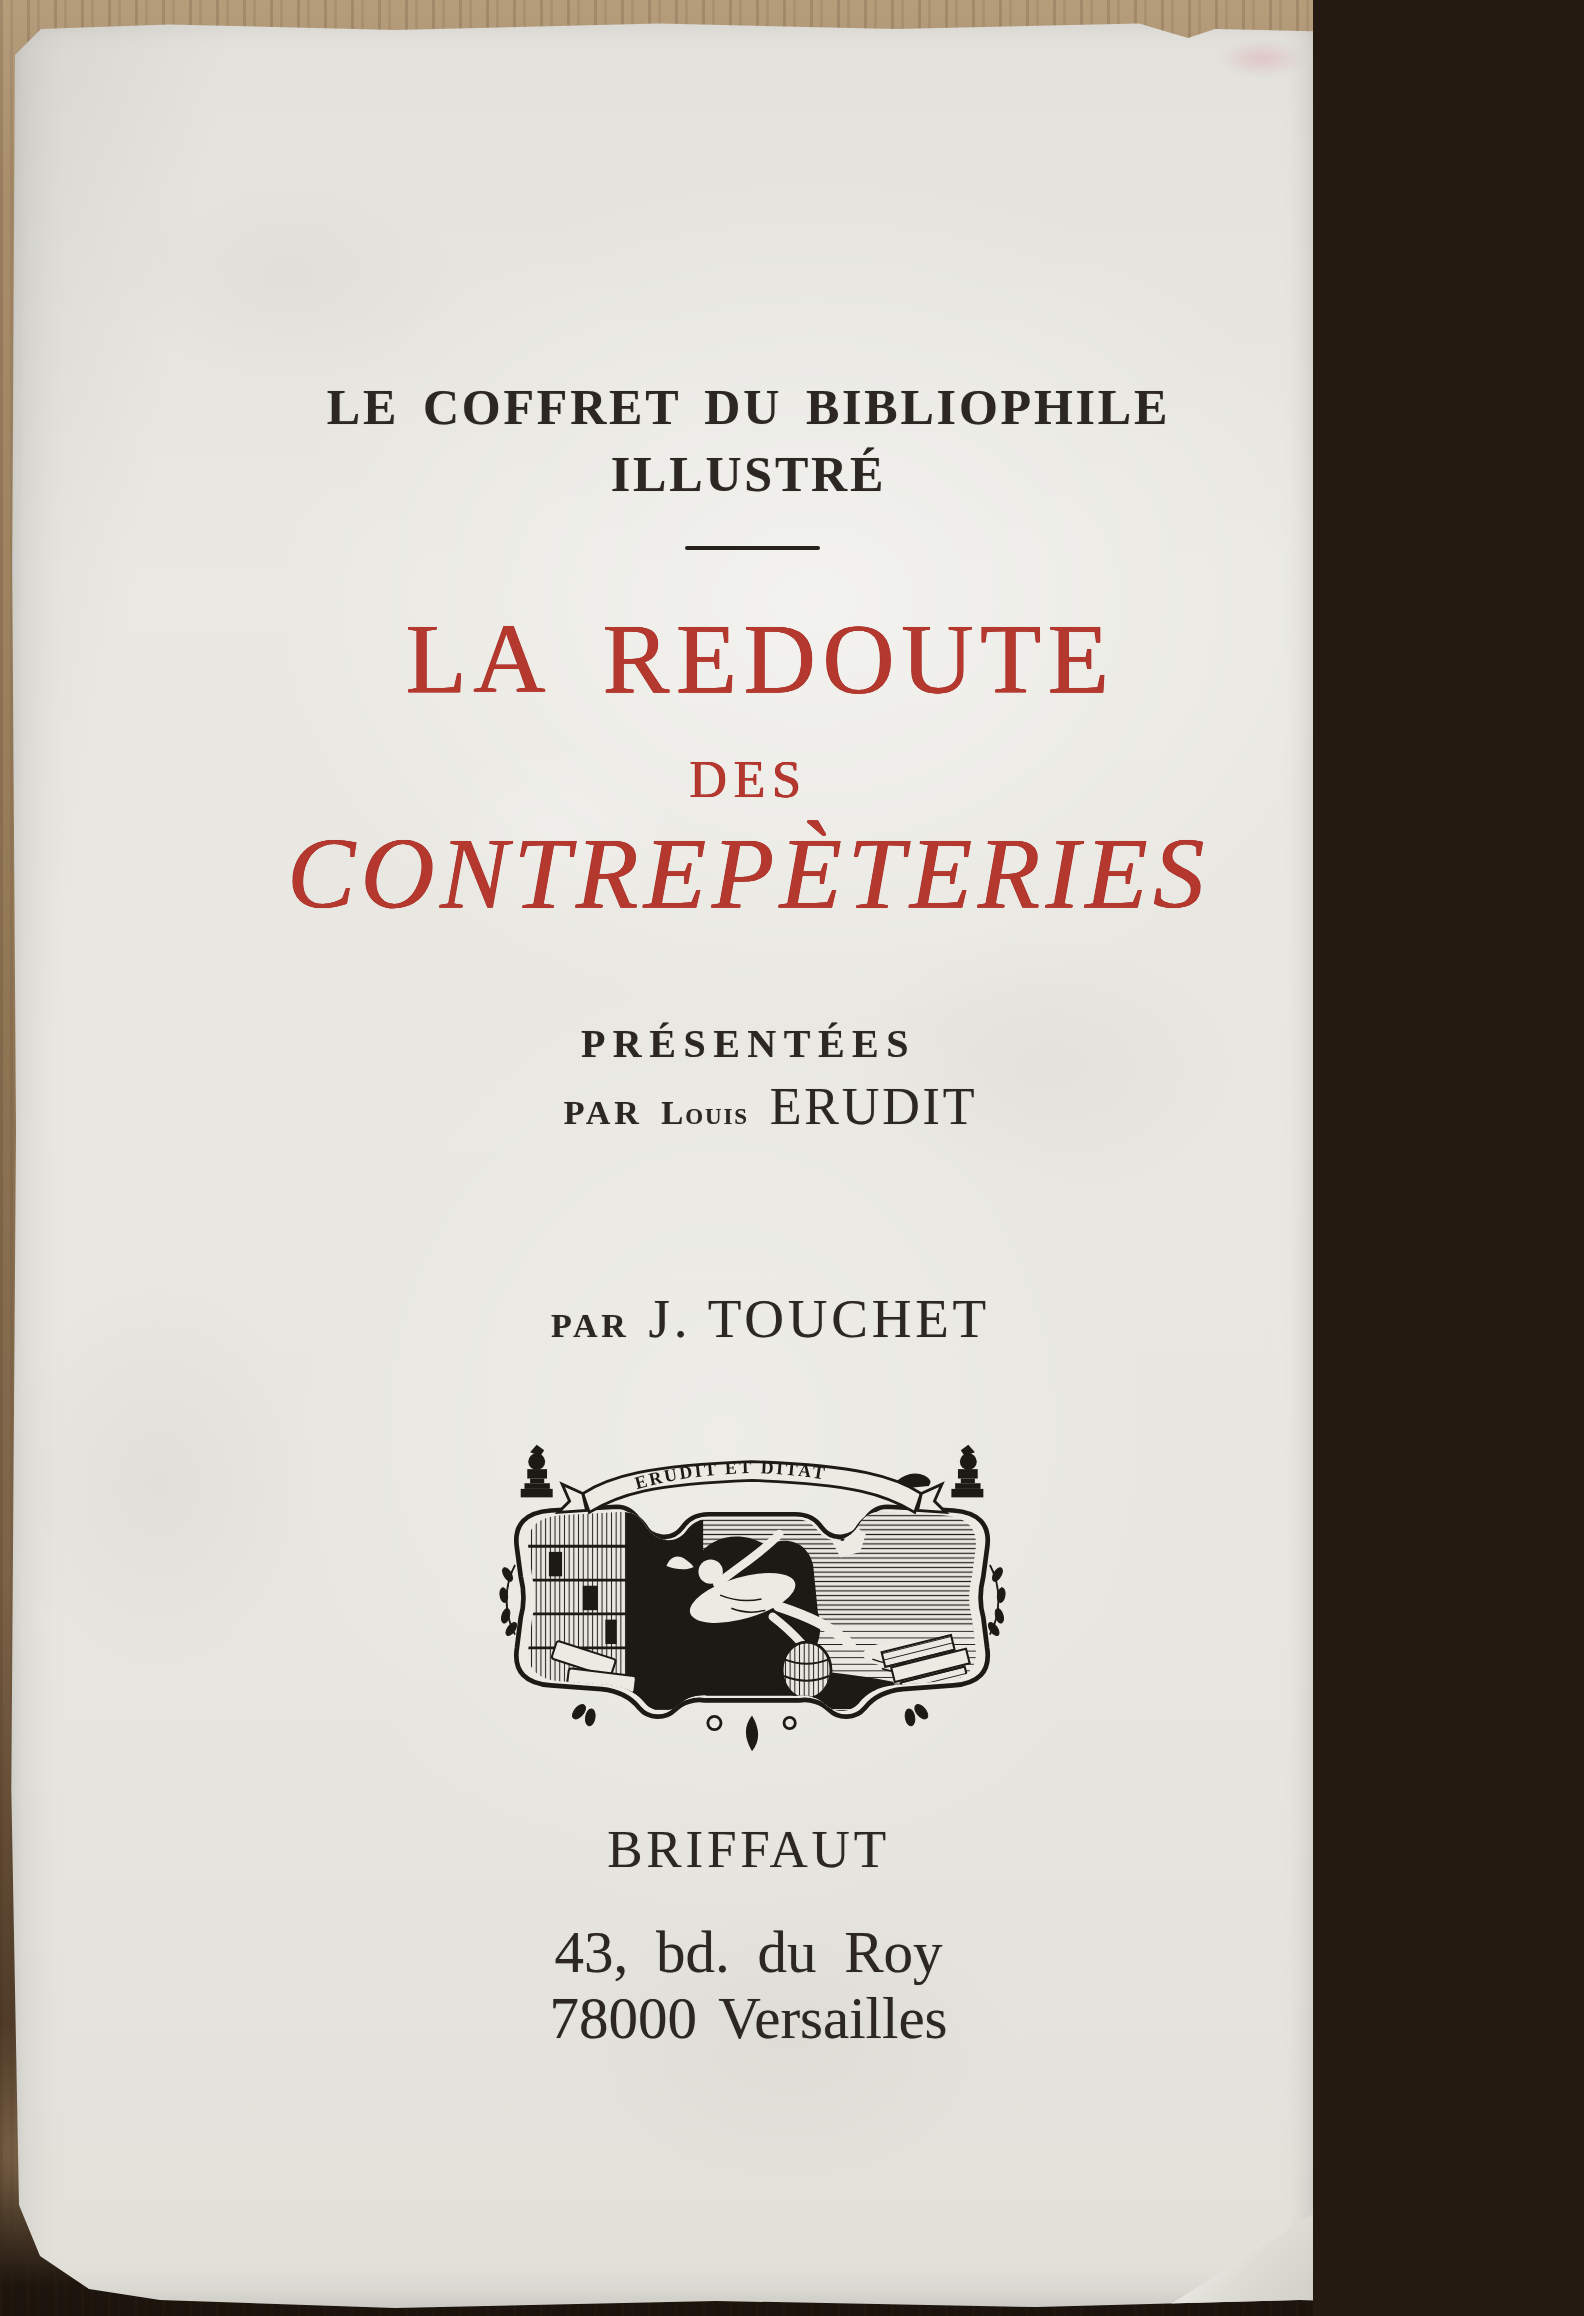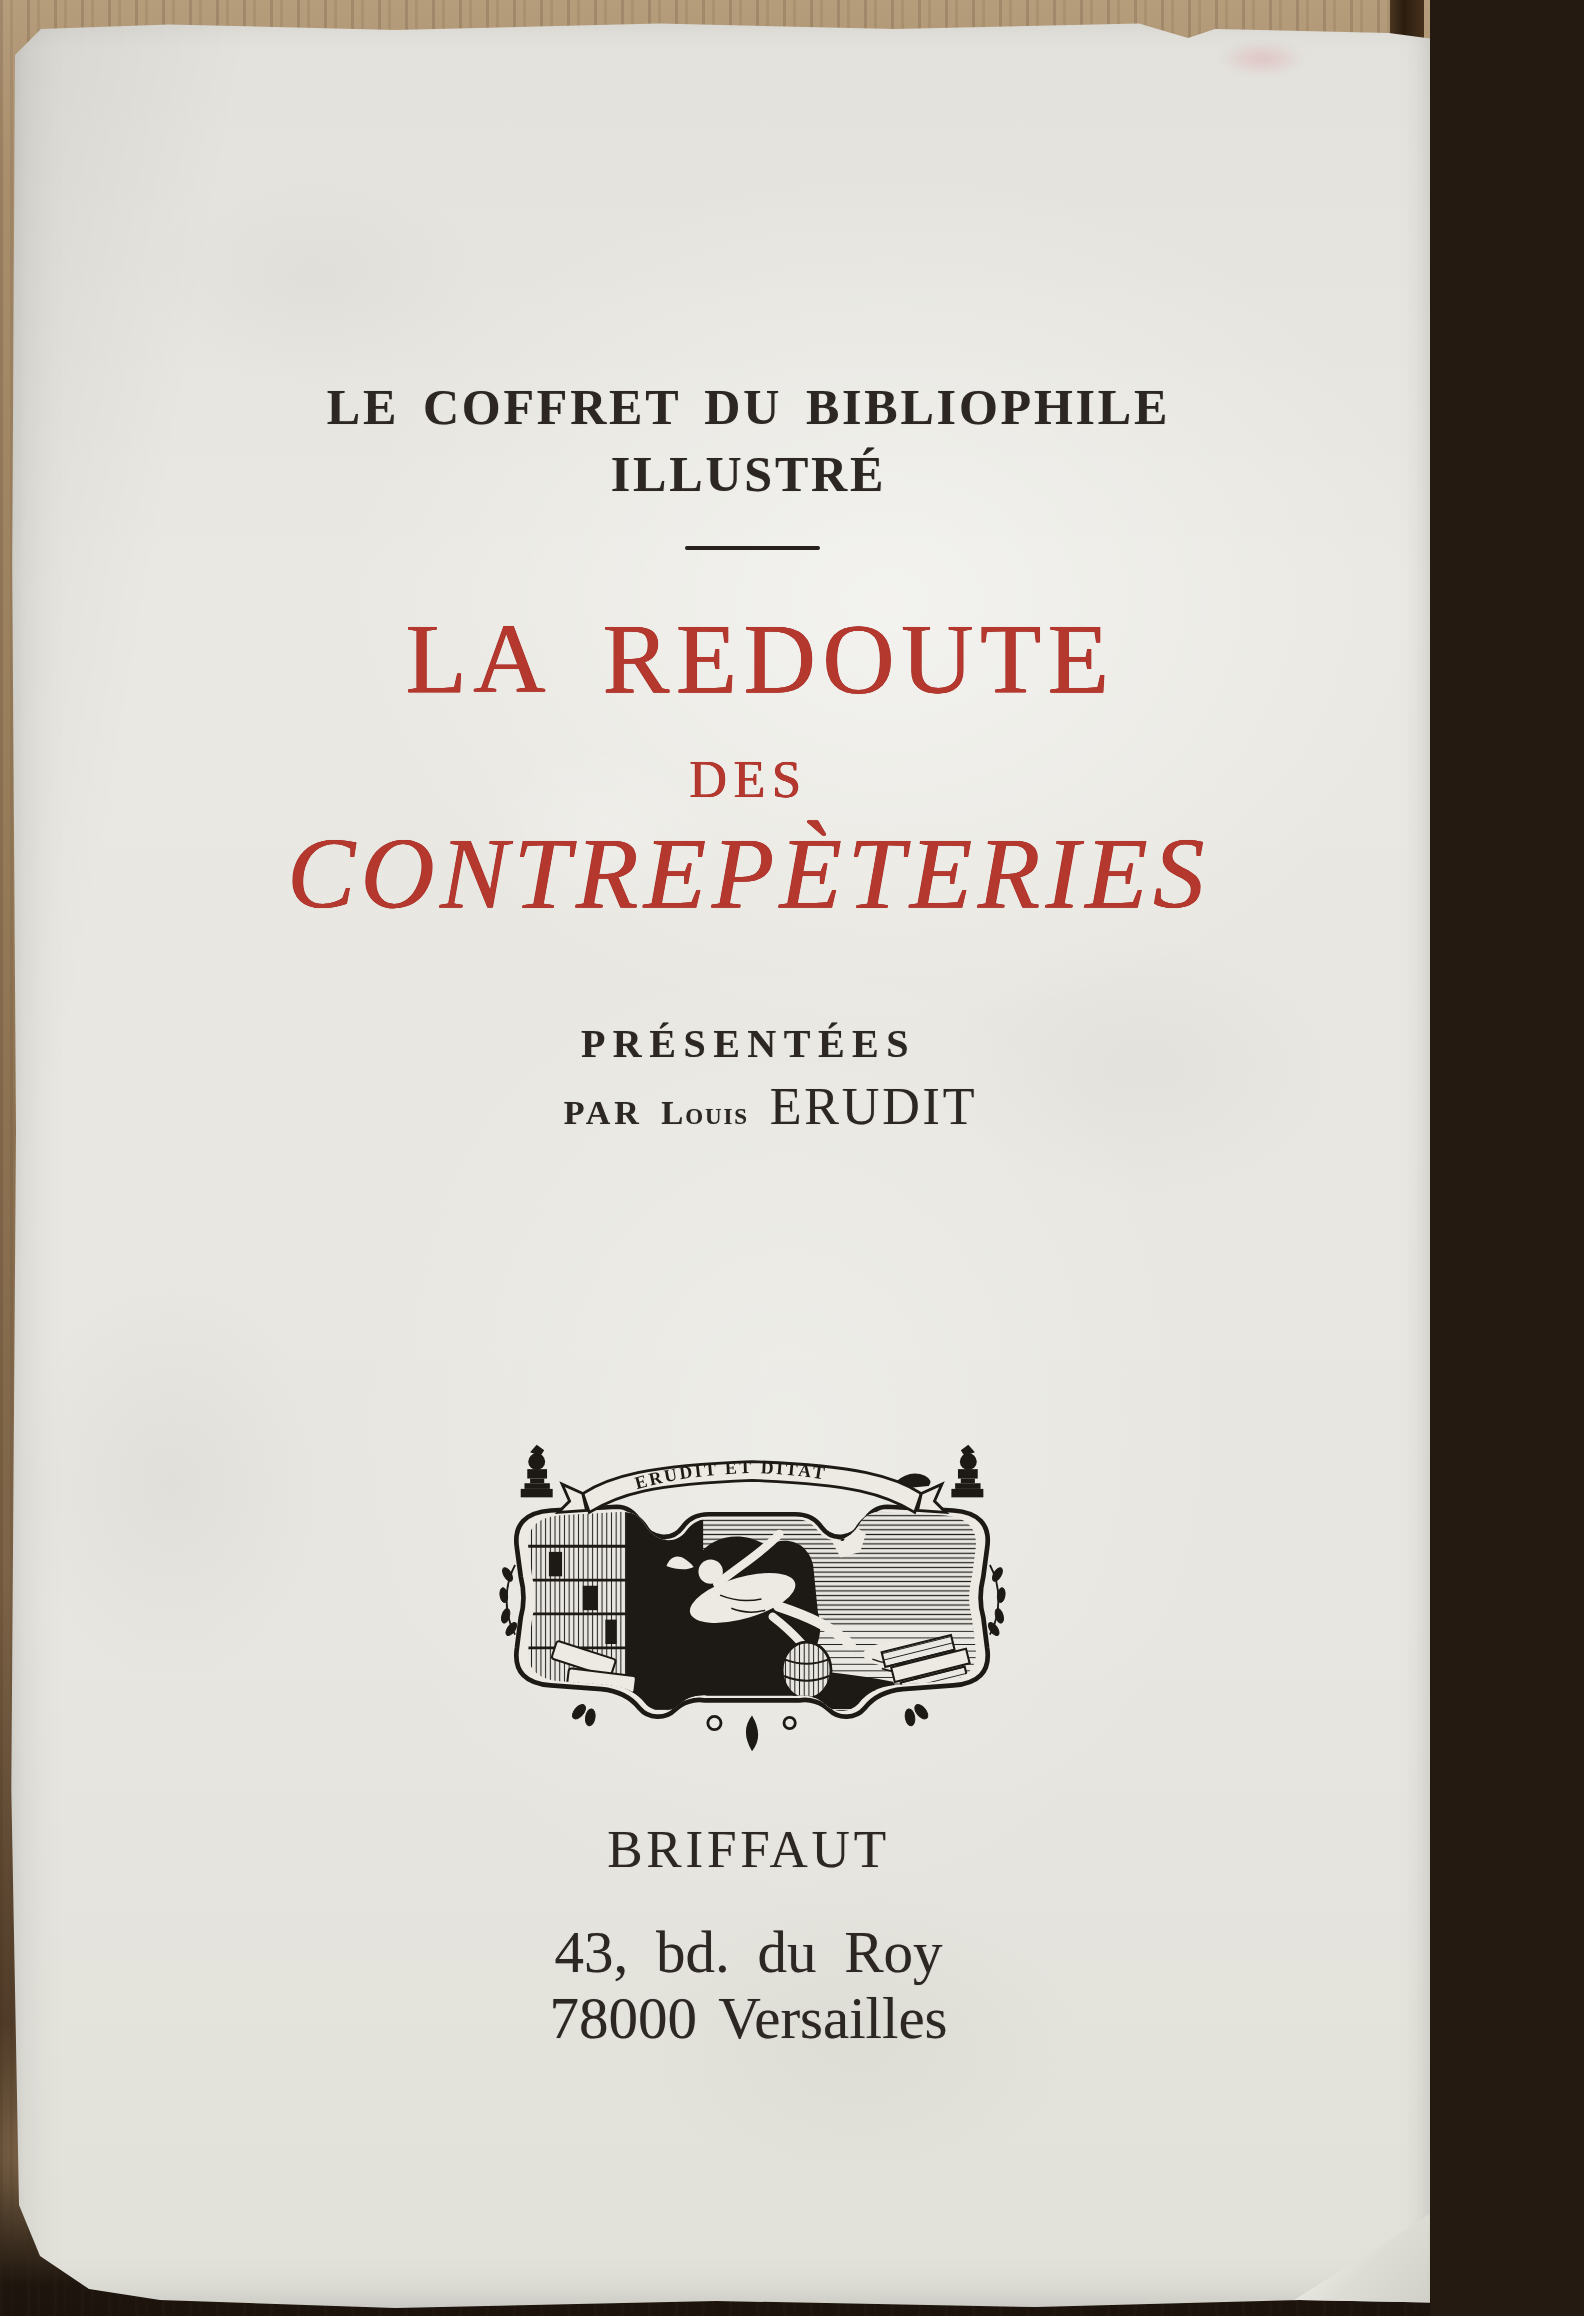--- a/index.html
+++ b/index.html
@@ -1,17 +1,17 @@
 <!DOCTYPE html>
 <html style="font-size:15px"><head>
 <meta charset="utf-8">
 <style>
   html,body { margin:0; padding:0; background:#241a11; }
   .scene {
-    position:relative; width:1430px; height:2316px; overflow:hidden;
+    position:relative; width:1313px; height:2316px; overflow:hidden;
     font-family:"Liberation Serif", serif;
   }
 
   
   .wood {
     position:absolute; inset:0;
     background:
       repeating-linear-gradient(90deg,
         rgba(58,40,24,0.16) 0 2.8px, rgba(0,0,0,0) 2.8px 10.4px,
         rgba(58,40,24,0.09) 10.4px 13px, rgba(0,0,0,0) 13px 27px),
@@ -130,20 +130,24 @@
       <div class="line red title-2">DES</div>
       <div class="line red title-3">CONTREPÈTERIES</div>
 
       <div class="line ink role role-pres">PRÉSENTÉES</div>
       <div class="line ink byline-author">
         <span class="par">PAR</span>
         <span class="first">Louis</span>
         <span class="last">ERUDIT</span>
       </div>
 
+      <div class="line ink byline-artist">
+        <span class="par">PAR</span>
+        <span class="artist">J. TOUCHET</span>
+      </div>
 
       <svg class="vignette" width="513" height="331" viewBox="0 0 545 352">
         <defs>
           <pattern id="hz" width="6" height="5" patternUnits="userSpaceOnUse">
             <rect width="6" height="5" fill="#e9e8e2"></rect>
             <line x1="0" y1="2.5" x2="6" y2="2.5" stroke="#241f1a" stroke-width="1.3"></line>
           </pattern>
           <pattern id="hz2" width="6" height="7" patternUnits="userSpaceOnUse">
             <rect width="6" height="7" fill="#e9e8e2"></rect>
             <line x1="0" y1="3.5" x2="6" y2="3.5" stroke="#241f1a" stroke-width="1"></line>

